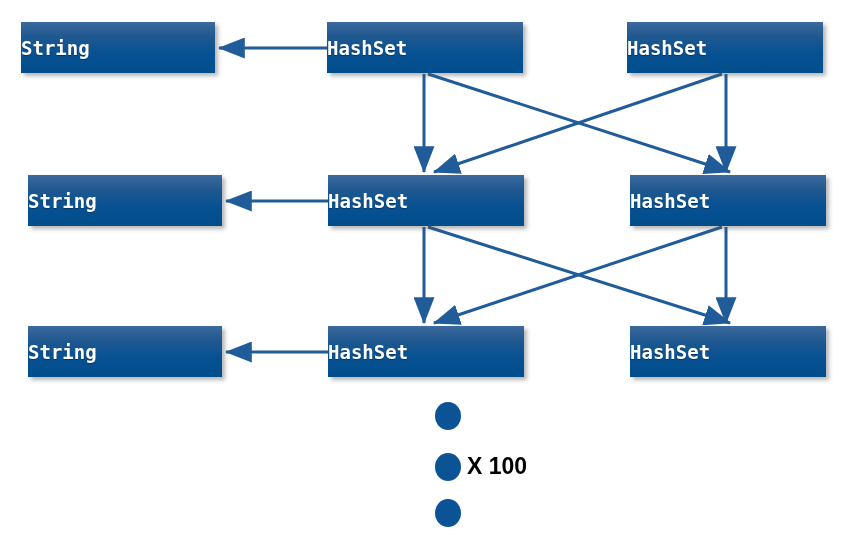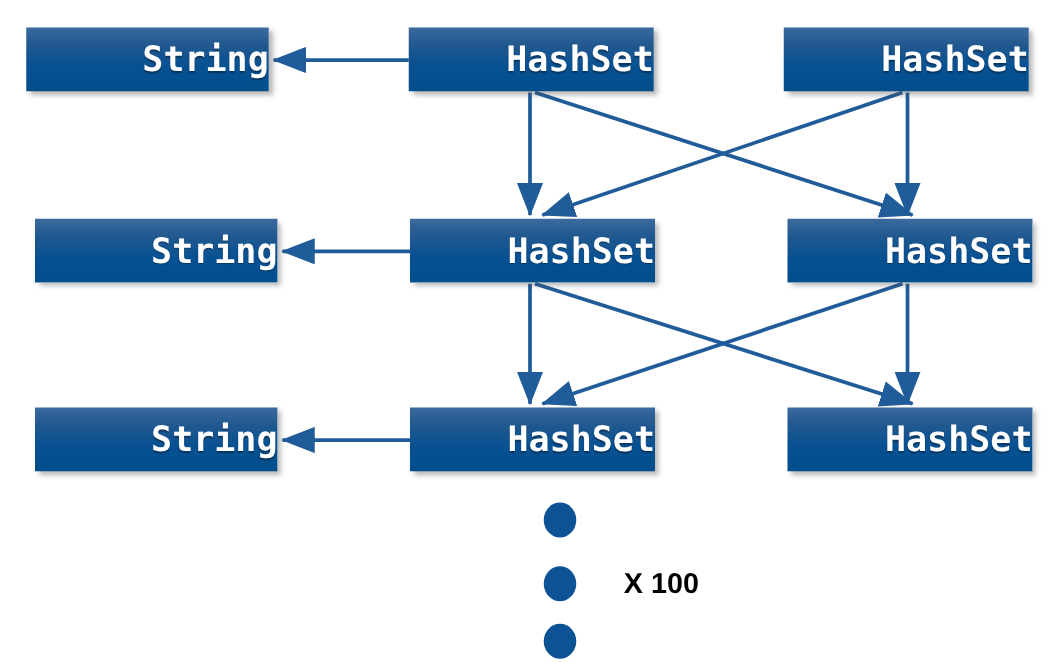--- a/index.html
+++ b/index.html
@@ -25,45 +25,44 @@
     position: absolute;
     left: 0; top: 0;
     width: 846px;
     height: 535px;
     pointer-events: none;
   }
   .node {
     position: absolute;
     display: flex;
     align-items: center;
-    justify-content: flex-end;
+    justify-content: flex-start;
     box-sizing: border-box;
     background: linear-gradient(to bottom, #3c6a9e 0%, #20588f 28%, #075193 62%, #014e8b 100%);
     color: #ffffff;
     font-family: "DejaVu Sans Mono", "Liberation Mono", monospace;
     font-weight: bold;
-    font-size: 28px;
+    font-size: 19px;
     letter-spacing: 0px;
     box-shadow: 3px 3px 4px rgba(80,80,80,0.42);
     text-shadow: 0 1px 1px rgba(0,0,0,0.35);
   }
   .dot {
     position: absolute;
     background: #0b5394;
     border-radius: 50%;
   }
   .repeat-label {
     position: absolute;
     font-family: "Liberation Sans", sans-serif;
     font-weight: bold;
     font-size: 23px;
     color: #000000;
     white-space: nowrap;
     line-height: 1;
-    margin-left: 32px;
   }
 </style>
 </head>
 <body>
 
 <div id="canvas">
 
   <svg id="edges" viewBox="0 0 846 535" width="846" height="535" xmlns="http://www.w3.org/2000/svg">
     <defs>
       <marker id="arrowhead" markerWidth="9" markerHeight="7" refX="8.6" refY="3.5" orient="auto" markerUnits="strokeWidth">

